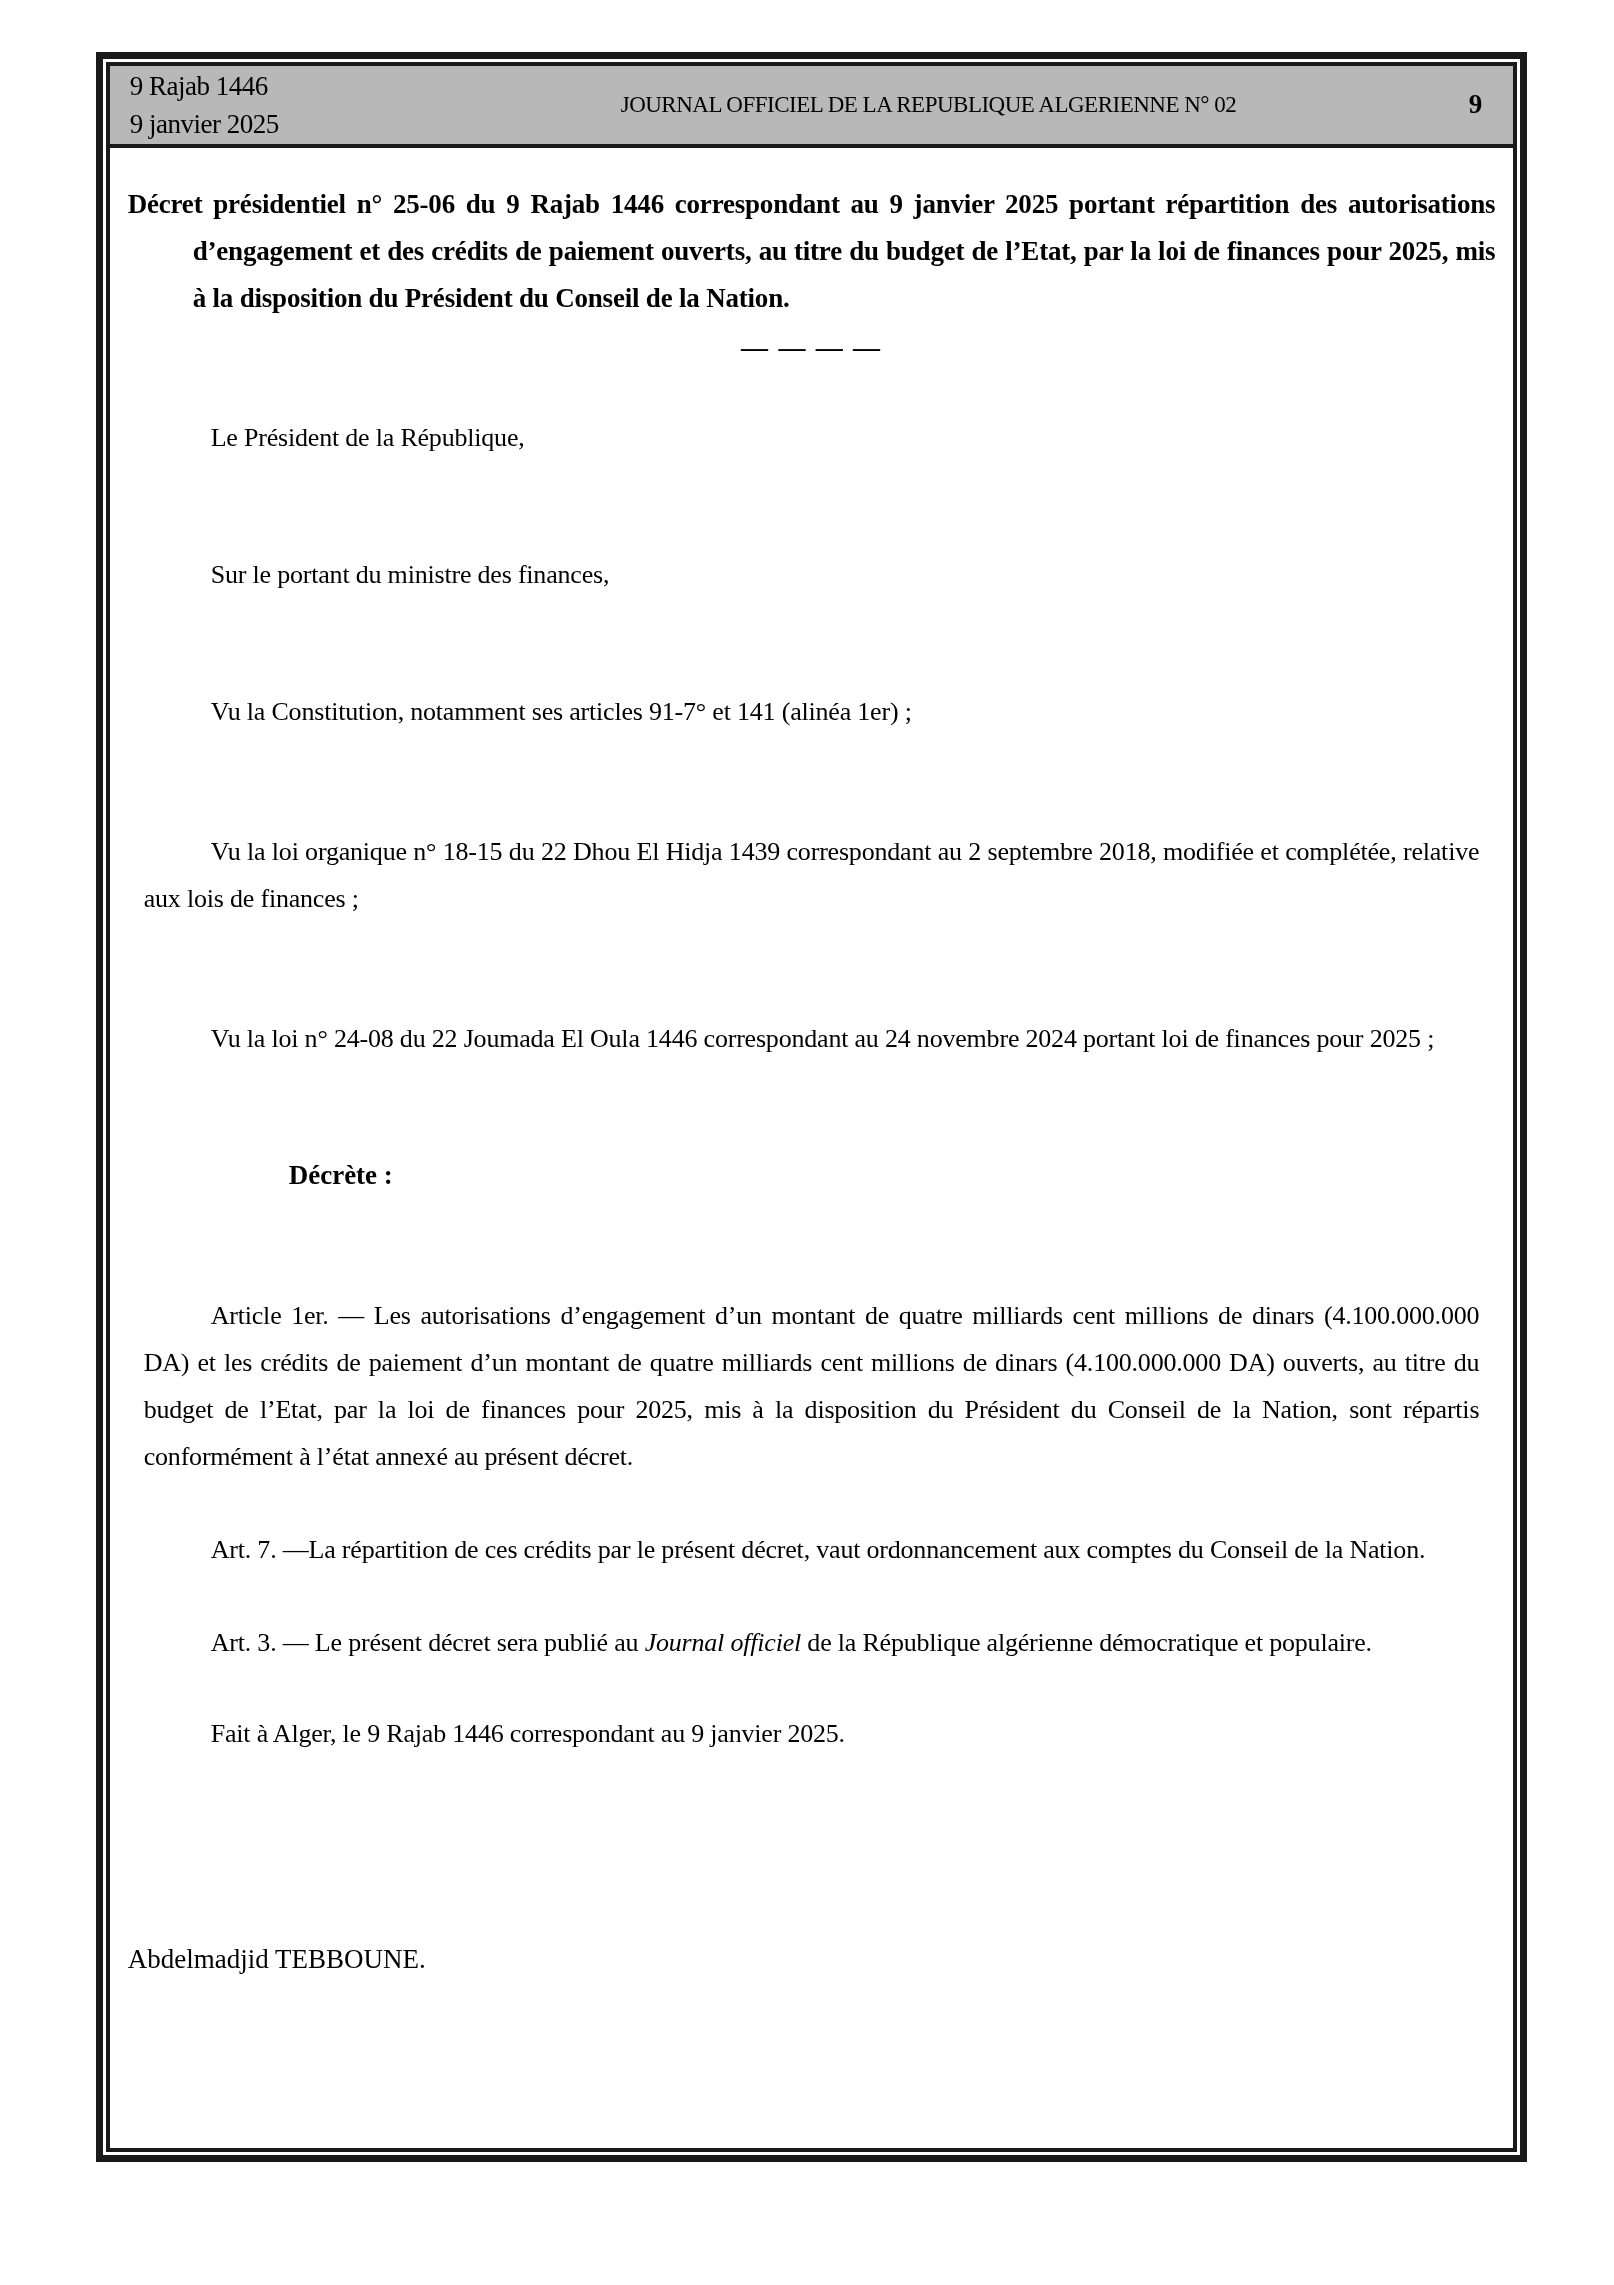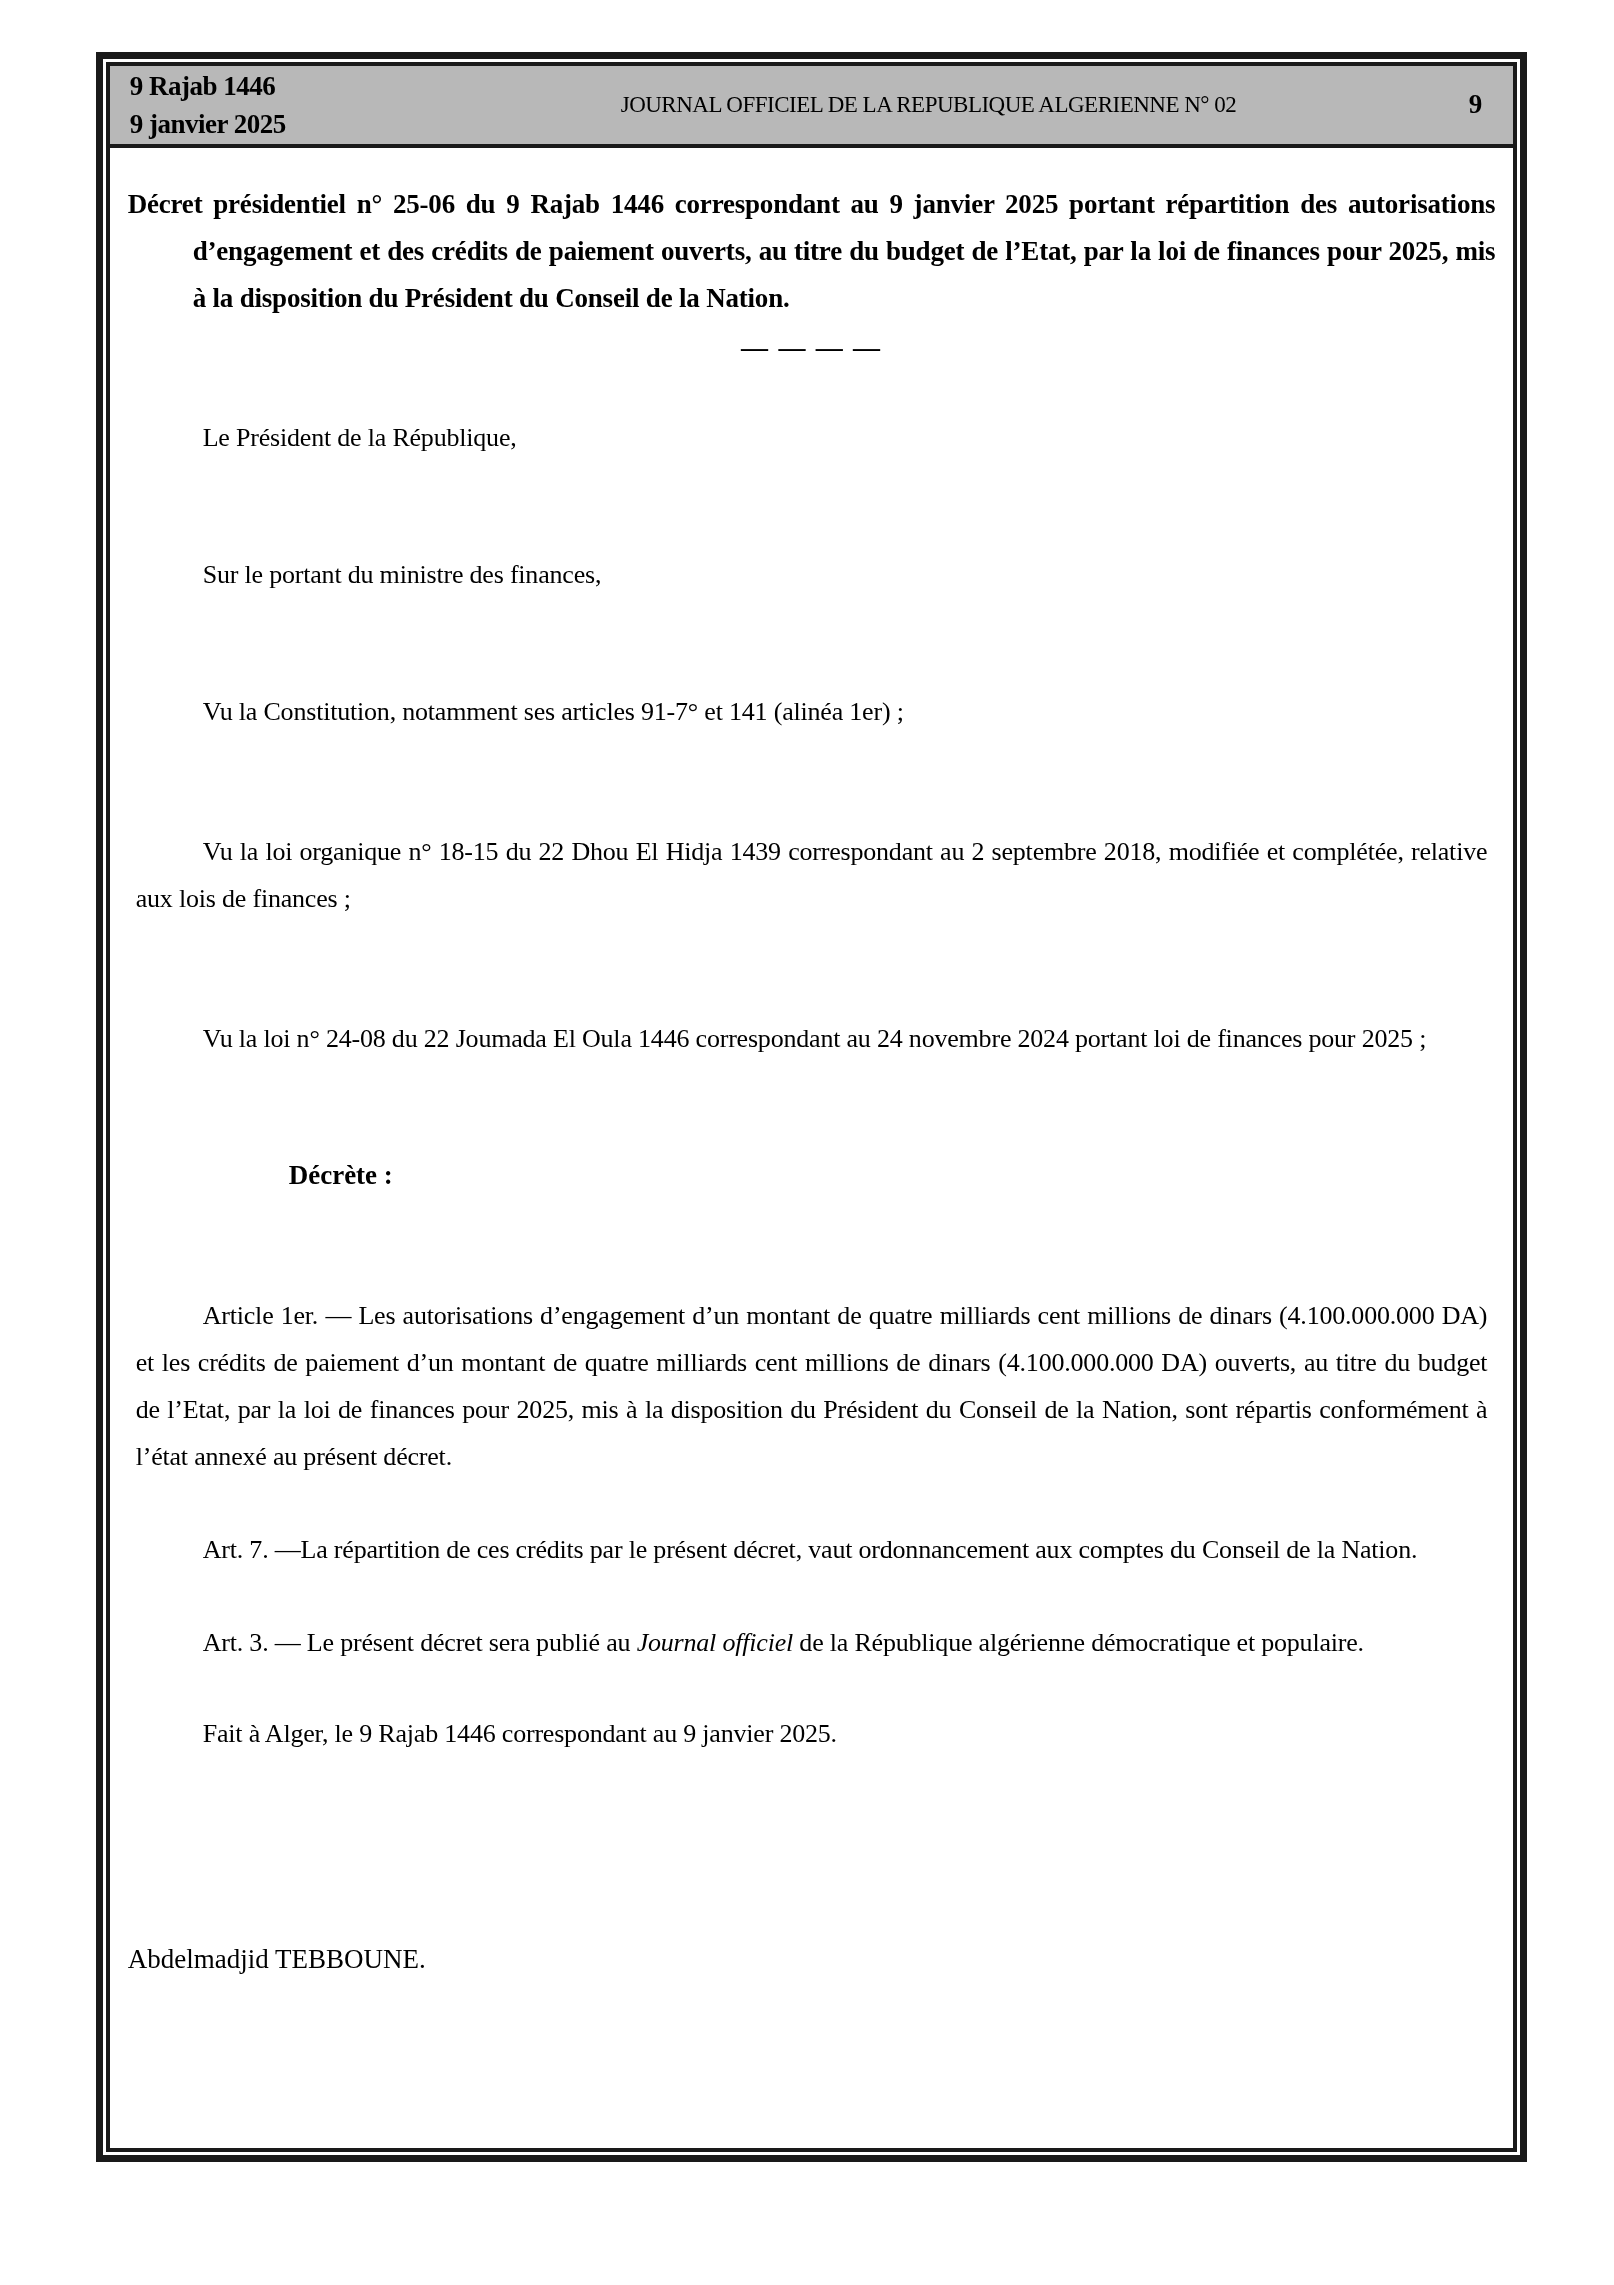--- a/index.html
+++ b/index.html
@@ -39,21 +39,21 @@
     height: 82px;
     box-sizing: border-box;
     background: #b8b8b8;
     border-bottom: 4.5px solid #1a1a1a;
     display: flex;
     align-items: center;
     padding: 0 20px;
   }
   .masthead-dates {
     width: 299px;
-    font-weight: bold;
+    font-weight: normal;
     font-size: 27px;
     line-height: 38px;
     letter-spacing: -0.5px;
     white-space: nowrap;
   }
   .masthead-title {
     flex: 1;
     text-align: center;
     font-weight: normal;
     font-size: 23px;
@@ -87,21 +87,21 @@
   .separator {
     margin: 0;
     height: 51px;
     line-height: 51px;
     text-align: center;
     font-weight: bold;
     font-size: 27px;
     letter-spacing: 1.8px;
   }
   .para {
-    margin: 8px;
+    margin: 16px;
     font-size: 26px;
     line-height: 47px;
     text-align: justify;
     text-indent: 67px;
     letter-spacing: -0.2px;
   }
   .decrete-heading {
     margin: 0;
     font-weight: bold;
     font-size: 27px;

